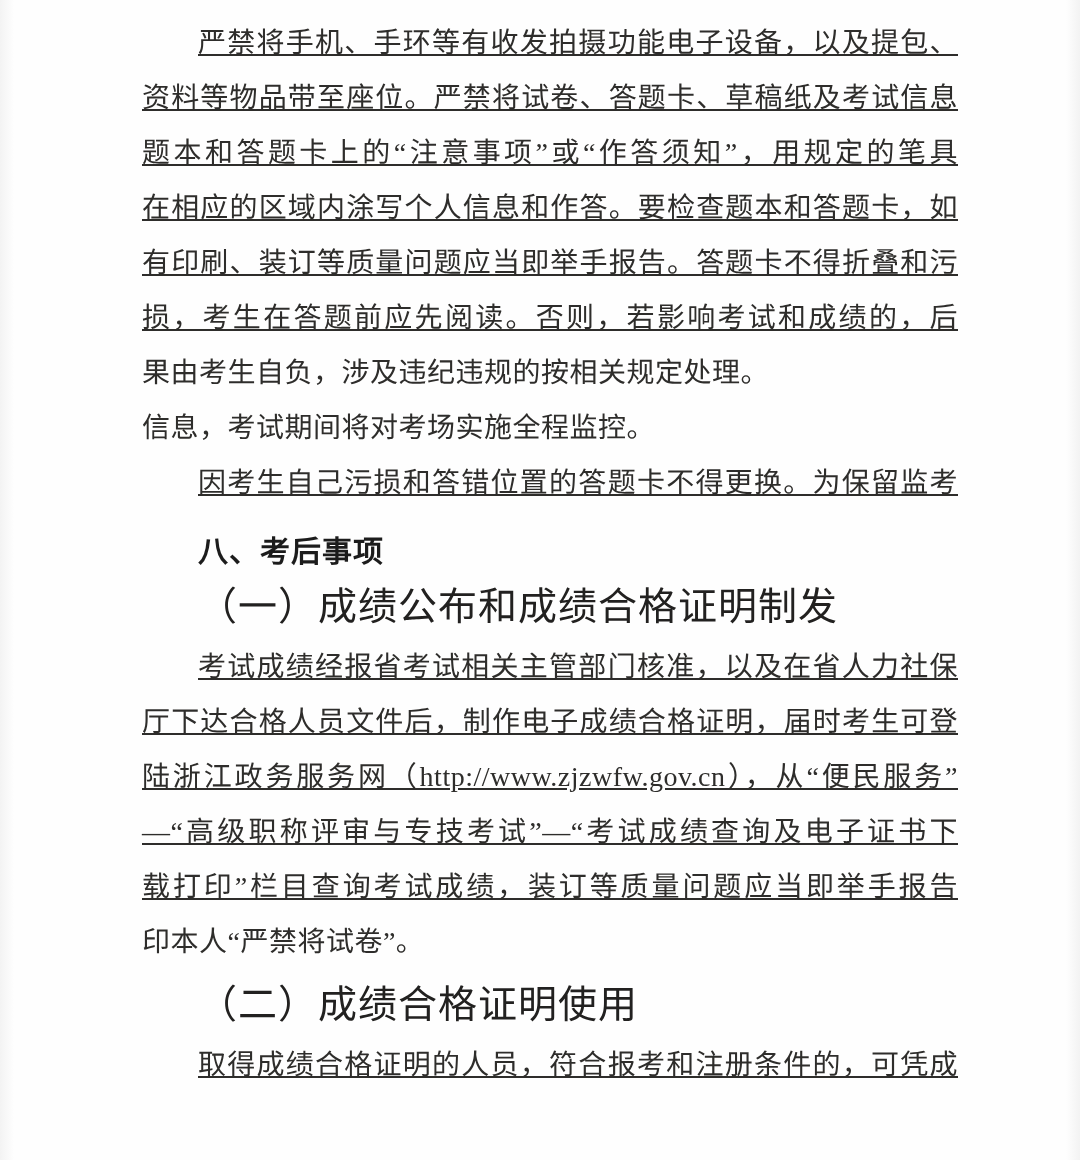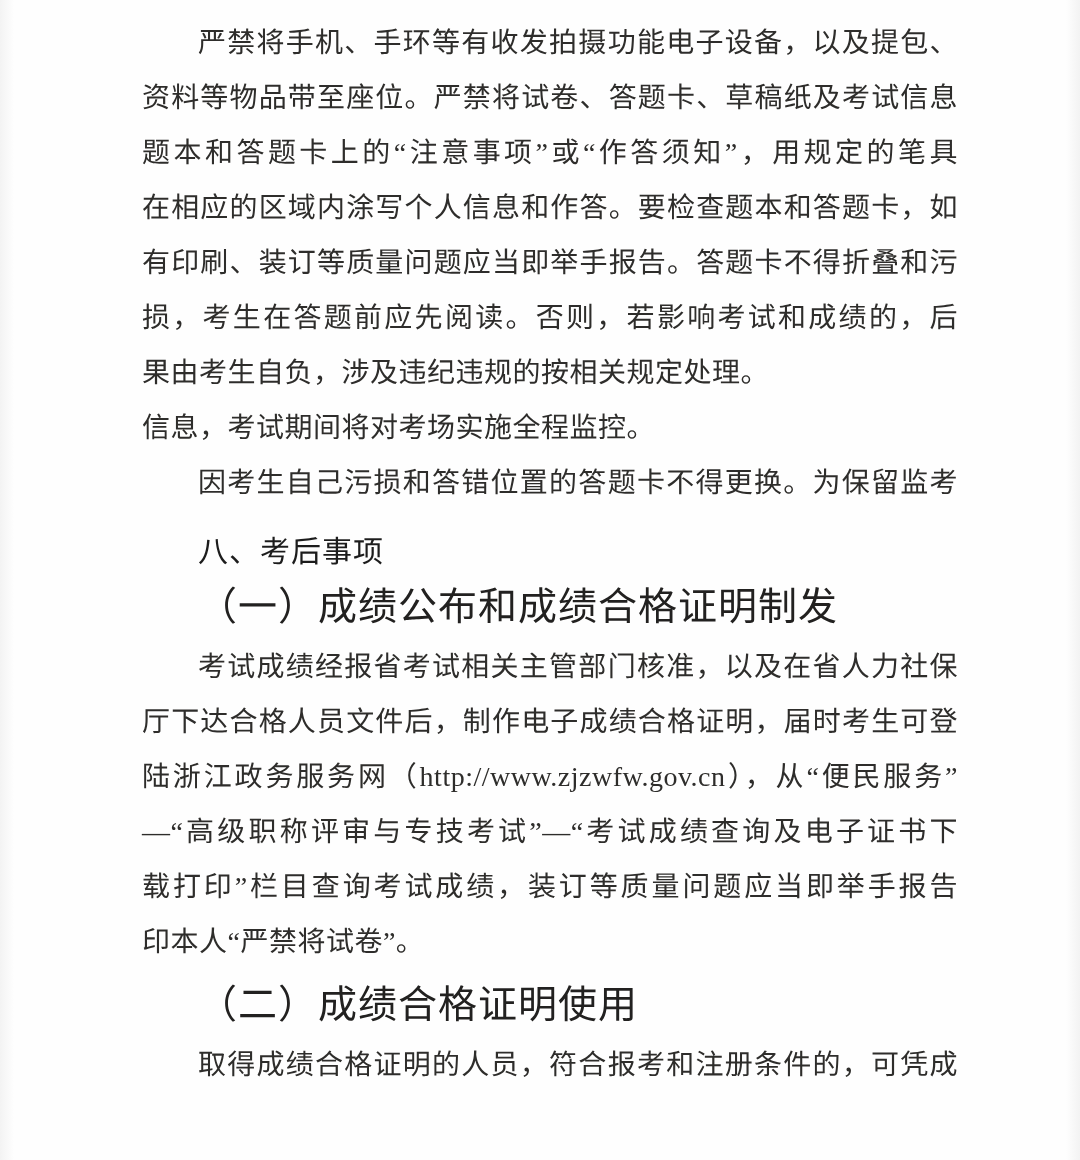--- a/index.html
+++ b/index.html
@@ -38,24 +38,25 @@
     white-space: nowrap;
   }
   .line.indent {
     text-indent: 56px;
   }
   .line.justify {
     white-space: normal;
     text-align: justify;
     text-align-last: justify;
     word-break: break-all;
+    text-decoration: underline;
   }
   .line.heading {
     font-family: "Liberation Sans", sans-serif;
-    font-weight: 400;
+    font-weight: 700;
     font-size: 30px;
     color: #1c1c1c;
     letter-spacing: 1px;
     margin-top: 14px;
   }
   .line.subheading {
     font-weight: 400;
     font-size: 39px;
     color: #222120;
     letter-spacing: 1px;

